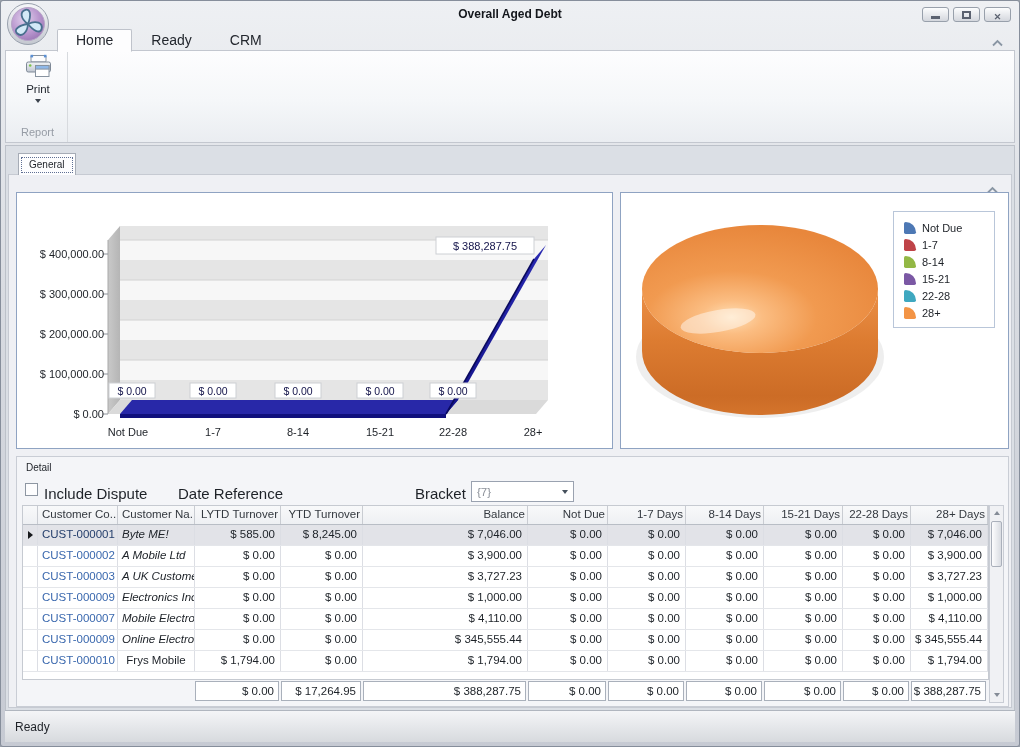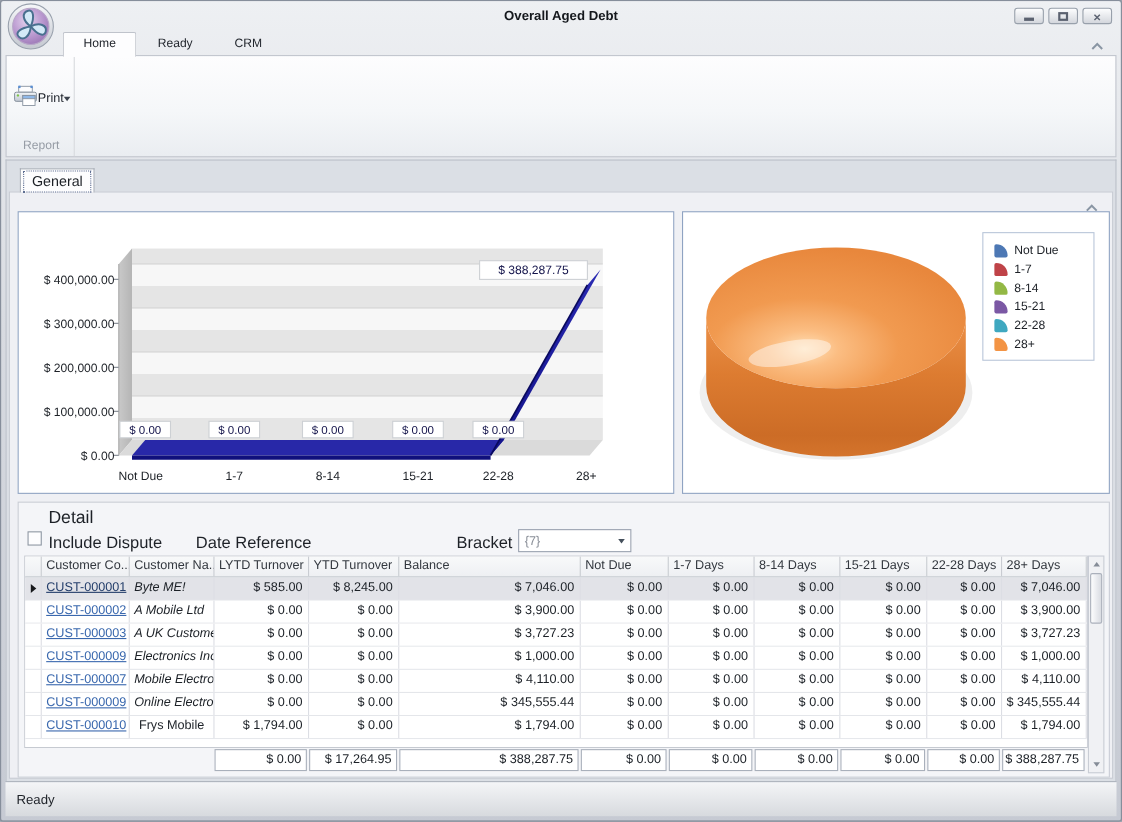--- a/index.html
+++ b/index.html
@@ -13,79 +13,79 @@
   .win-btn{width:27px;height:15px;border:1px solid #98a0ab;border-radius:3px;background:linear-gradient(180deg,#fcfdfe,#d4d7dd);
     display:flex;align-items:center;justify-content:center;cursor:pointer;}
   .g-min{width:9px;height:3px;background:#5b6270;transform:translateY(3px);}
   .g-max{width:9px;height:8px;border:2px solid #5b6270;}
   .g-close::before{content:"\2715";font-size:9px;font-weight:700;color:#5b6270;line-height:1;}
   
   .app-button{position:absolute;top:1px;left:5px;width:44px;height:44px;z-index:6;cursor:pointer;}
   
   .tab-row{position:absolute;top:26px;left:4px;right:4px;height:24px;}
   .tabs{position:absolute;left:52px;bottom:-1px;display:flex;height:23px;}
-  .tab{padding:0 18px;line-height:21px;font-size:11px;color:#23272e;border:1px solid transparent;cursor:pointer;}
+  .tab{padding:0 18px;line-height:21px;font-size:14px;color:#23272e;border:1px solid transparent;cursor:pointer;}
   .tab.active{background:#fdfdfe;border-color:#bfc3cb;border-bottom-color:#fdfdfe;border-radius:2px 2px 0 0;z-index:3;}
   .ribbon-collapse{position:absolute;right:8px;top:6px;width:16px;height:12px;cursor:pointer;}
   
   .ribbon-body{position:absolute;top:49px;left:4px;right:4px;height:93px;
     background:linear-gradient(180deg,#fdfdfe 0%,#f5f7f9 55%,#eaedf1 100%);border:1px solid #c3c7cf;}
   .ribbon-group{position:absolute;left:2px;top:0;bottom:0;width:60px;border-right:1px solid #d7dade;}
-  .print-btn{position:absolute;left:4px;top:3px;width:52px;height:68px;display:flex;flex-direction:row;align-items:center;
+  .print-btn{position:absolute;left:4px;top:3px;width:52px;height:68px;display:flex;flex-direction:column;align-items:center;
     border-radius:3px;cursor:pointer;}
   .print-label{font-size:11.5px;color:#1e232b;margin-top:3px;}
   .drop-arrow{margin-top:4px;width:0;height:0;border-left:3.5px solid transparent;border-right:3.5px solid transparent;border-top:4px solid #3c434d;}
   .group-label{position:absolute;bottom:4px;left:0;right:0;text-align:center;font-size:11px;color:#969ca5;}
   
   .main{position:absolute;top:144px;left:4px;right:4px;bottom:36px;background:#dbdfe5;border:1px solid #bcc1c9;border-bottom:none;}
   .general-tab{position:absolute;left:12px;top:7px;height:22px;background:#fdfdfe;border:1px solid #a6acb6;border-bottom:none;
     z-index:2;display:flex;align-items:center;padding:0 2px;cursor:pointer;}
-  .gt-inner{border:1px dotted #5f6f93;padding:1px 7px 2px 7px;font-size:13px;color:#1c2026;}
+  .gt-inner{border:1px dotted #5f6f93;padding:1px 7px 2px 7px;font-size:10px;color:#1c2026;}
   .content-panel{position:absolute;left:2px;right:2px;top:28px;bottom:2px;background:#eff0f4;border:1px solid #c6cad2;}
   .panel-collapse{position:absolute;right:12px;top:5px;cursor:pointer;}
   
   .chart-left{position:absolute;left:7px;top:17px;width:597px;height:257px;background:#fff;border:1px solid #8fa3c2;}
   .chart-right{position:absolute;left:611px;top:17px;width:389px;height:257px;background:#fff;border:1px solid #8fa3c2;}
   .ax-t{font-size:11px;fill:#1d2127;}
   .pl-t{font-size:10.5px;fill:#13134a;}
   .pl-t-big{font-size:11px;fill:#13134a;}
   .legend{position:absolute;left:272px;top:18px;width:102px;border:1px solid #b9c6d9;background:#fff;padding:7px 0 6px 0;}
   .lg-item{display:flex;align-items:center;gap:6px;padding:2px 10px;height:17px;}
   .lg-swatch{width:12px;height:12px;border-radius:2px 100% 2px 2px;flex:0 0 12px;}
   .lg-label{font-size:11px;color:#1d2127;}
   
   .detail-box{position:absolute;left:7px;top:281px;width:993px;height:251px;background:#f4f5f8;border:1px solid #c9cdd5;
     --cols:15px 80px 77px 86px 82px 165px 80px 78px 78px 79px 68px 77px;}
-  .detail-caption{position:absolute;left:27px;top:5px;font-size:16px;color:#1d2127;}
+  .detail-caption{position:absolute;left:9px;top:5px;font-size:10px;color:#1d2127;}
   .checkbox{position:absolute;left:8px;top:26px;width:13px;height:13px;background:#fdfdfe;border:1px solid #8d96a2;cursor:pointer;}
   .lbl{position:absolute;top:28px;font-size:15px;color:#1d2127;}
   .lbl-dispute{left:27px;}
   .lbl-dateref{left:161px;}
   .lbl-bracket{left:398px;}
   .combo{position:absolute;top:24px;height:21px;background:#fff;border:1px solid #9aa2b0;display:flex;align-items:center;cursor:pointer;}
   .combo-dateref{left:246px;width:141px;margin-top:47px;}
   .combo-bracket{left:454px;width:103px;}
   .combo-text{flex:1;font-size:11.5px;color:#1d2127;padding-left:5px;white-space:nowrap;overflow:hidden;}
   .combo-text.muted{color:#8a8f98;}
   .combo-arrow{width:16px;display:flex;justify-content:center;}
   .combo-arrow::before{content:"";width:0;height:0;border-left:3.5px solid transparent;border-right:3.5px solid transparent;border-top:4px solid #45505c;}
   .date-icon{margin-left:3px;display:flex;}
   
   .grid{position:absolute;left:5px;top:48px;width:967px;background:#fff;border:1px solid #c6cad1;}
   .grid::after{content:"";display:block;height:7px;background:#fff;}
   .grid-header{display:grid;grid-template-columns:var(--cols);height:19px;
-    background:linear-gradient(180deg,#f8f9fa,#eef0f3);border-bottom:1px solid #b8bdc5;}
+    background:linear-gradient(180deg,#f8f9fa,#eef0f3);border-bottom:1px solid #b8bdc5;text-align:right;}
   .hcell{border-right:1px solid #c9ccd2;font-size:11.5px;color:#33383f;padding:2px 2px 0 4px;white-space:nowrap;overflow:hidden;cursor:pointer;}
   .grid-row{display:grid;grid-template-columns:var(--cols);height:21px;border-bottom:1px solid #e4e6ea;background:#fff;}
   .grid-row.selected{background:#e2e3e8;}
   .cell{border-right:1px solid #dcdee4;font-size:11.5px;color:#1c2127;padding:3px 4px 0 4px;white-space:nowrap;overflow:hidden;}
   .cell.num{text-align:right;padding-right:5px;}
   .cell.ind{display:flex;align-items:center;justify-content:center;padding:0;}
   .row-arrow{width:0;height:0;border-left:5px solid #17191c;border-top:4px solid transparent;border-bottom:4px solid transparent;}
-  .link{color:#3a68ae;text-decoration:underline;cursor:pointer;margin-top:12px;}
+  .link{color:#3a68ae;cursor:pointer;margin-top:12px;}
   .grid-row.selected .link{color:#243e6b;}
   .grid-summary{position:absolute;left:5px;top:222px;width:967px;height:23px;display:grid;grid-template-columns:var(--cols);align-items:center;}
   .sumbox{height:20px;margin:0 1px;background:#fff;border:1px solid #a9b0bb;font-size:11.5px;color:#1c2127;
     display:flex;align-items:center;justify-content:flex-end;padding-right:4px;}
   
   .vscroll{position:absolute;left:972px;top:48px;width:15px;height:198px;background:#f0f1f4;border:1px solid #c9cdd5;}
   .vs-up,.vs-down{position:absolute;left:0;right:0;height:14px;display:flex;align-items:center;justify-content:center;cursor:pointer;}
   .vs-up{top:0;} .vs-down{bottom:0;}
   .vs-up::before{content:"";width:0;height:0;border-left:3.5px solid transparent;border-right:3.5px solid transparent;border-bottom:4px solid #858c97;}
   .vs-down::before{content:"";width:0;height:0;border-left:3.5px solid transparent;border-right:3.5px solid transparent;border-top:4px solid #858c97;}

